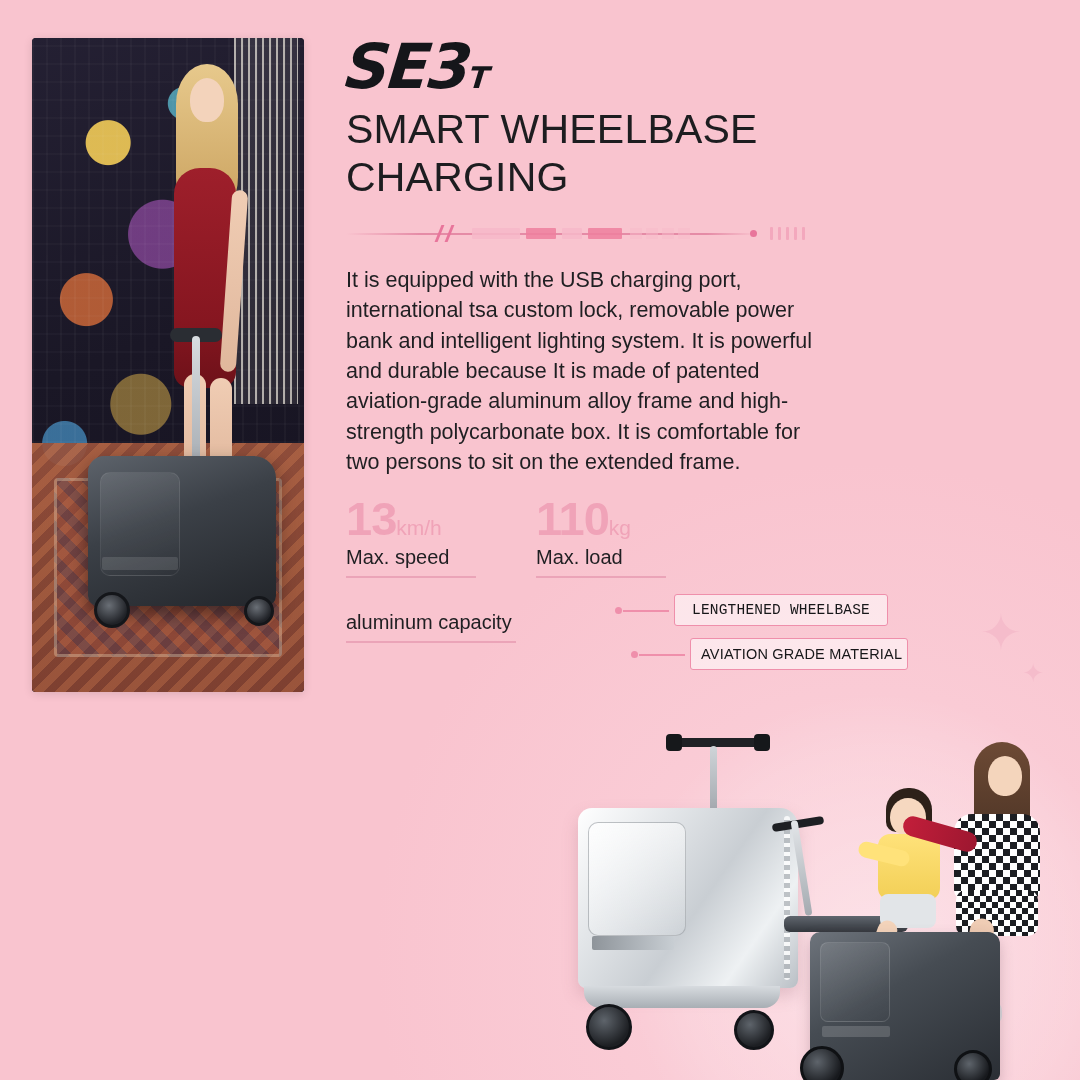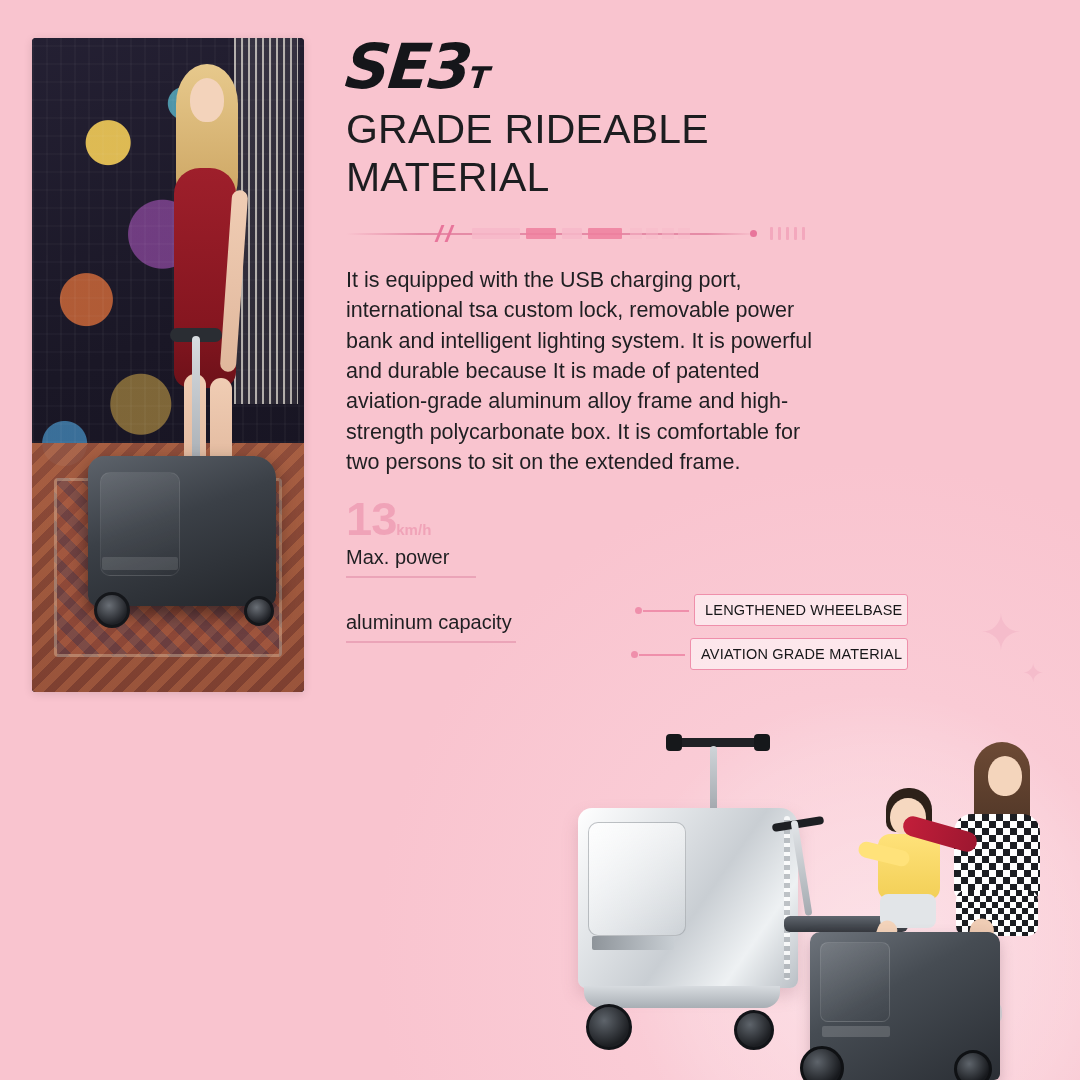--- a/index.html
+++ b/index.html
@@ -237,22 +237,22 @@
     position: absolute;
   }
   .spec .num {
     font-size: 47px;
     font-weight: bold;
     color: #f0a3b8;
     line-height: 1;
     letter-spacing: -1px;
   }
   .spec .unit {
-    font-size: 15px;
-    font-weight: bold;
+    font-size: 21px;
+    font-weight: normal;
     color: #f0a3b8;
     letter-spacing: 0;
   }
   .spec .lbl {
     font-size: 20px;
     color: #1f1f22;
     margin-top: 4px;
   }
   .spec .rule {
     margin-top: 7px;
@@ -292,21 +292,21 @@
     background: #ef8fab;
   }
   .feature .leader:before {
     content: "";
     position: absolute;
     left: -8px; top: -3px;
     width: 7px; height: 7px;
     border-radius: 50%;
     background: #ef8fab;
   }
-  .feature.f1 { width: 192px; margin-left: 60px; }
+  .feature.f1 { width: 192px; margin-left: 40px; font-family: Liberation Mono, monospace; }
   .feature.f2 { width: 168px; margin-left: 84px; }
   .feature.f3 { width: 174px; margin-left: 78px; }
   .feature.f4 { width: 196px; margin-left: 56px; }
 
   
   .sparkle {
     position: absolute;
     color: #f5bccb;
     font-size: 44px;
     line-height: 1;
@@ -539,22 +539,22 @@
     </div>
     <div class="lug-wheel w1"></div>
     <div class="lug-wheel w2"></div>
   </div>
 
   <div class="content">
 
     <div class="logo"><span>SE3</span><span class="sub">T</span></div>
 
     <h1 class="headline">
-      <span>GRADE RIDEABLE</span><br>
-      <span>MATERIAL</span>
+      <span>SMART WHEELBASE</span><br>
+      <span>CHARGING</span>
     </h1>
 
     <div class="divider">
       <div class="line"></div>
       <div class="slash" style="left:92px"></div>
       <div class="slash" style="left:102px"></div>
       <div class="blk light" style="left:126px;width:48px"></div>
       <div class="blk" style="left:180px;width:30px"></div>
       <div class="blk light" style="left:216px;width:20px"></div>
       <div class="blk" style="left:242px;width:34px"></div>
@@ -571,24 +571,31 @@
     </div>
 
     <p class="body-copy">It is equipped with the USB charging port, international tsa custom lock, removable power bank and intelligent lighting system. It is powerful and durable because It is made of patented aviation-grade aluminum alloy frame and high-strength polycarbonate box. It is comfortable for two persons to sit on the extended frame.</p>
 
     <div class="specs" style="height:200px">
 
       <div class="spec speed">
         <div>
           <span class="num">13</span><span class="unit">km/h</span>
         </div>
-        <div class="lbl">Max. power</div>
+        <div class="lbl">Max. speed</div>
         <div class="rule"></div>
       </div>
 
+      <div class="spec load">
+        <div>
+          <span class="num">110</span><span class="unit">kg</span>
+        </div>
+        <div class="lbl">Max. load</div>
+        <div class="rule"></div>
+      </div>
 
       <div class="spec batt">
         <div class="lbl">aluminum capacity</div>
         <div class="rule"></div>
       </div>
 
     </div>
   </div>
 
   <div class="features">

